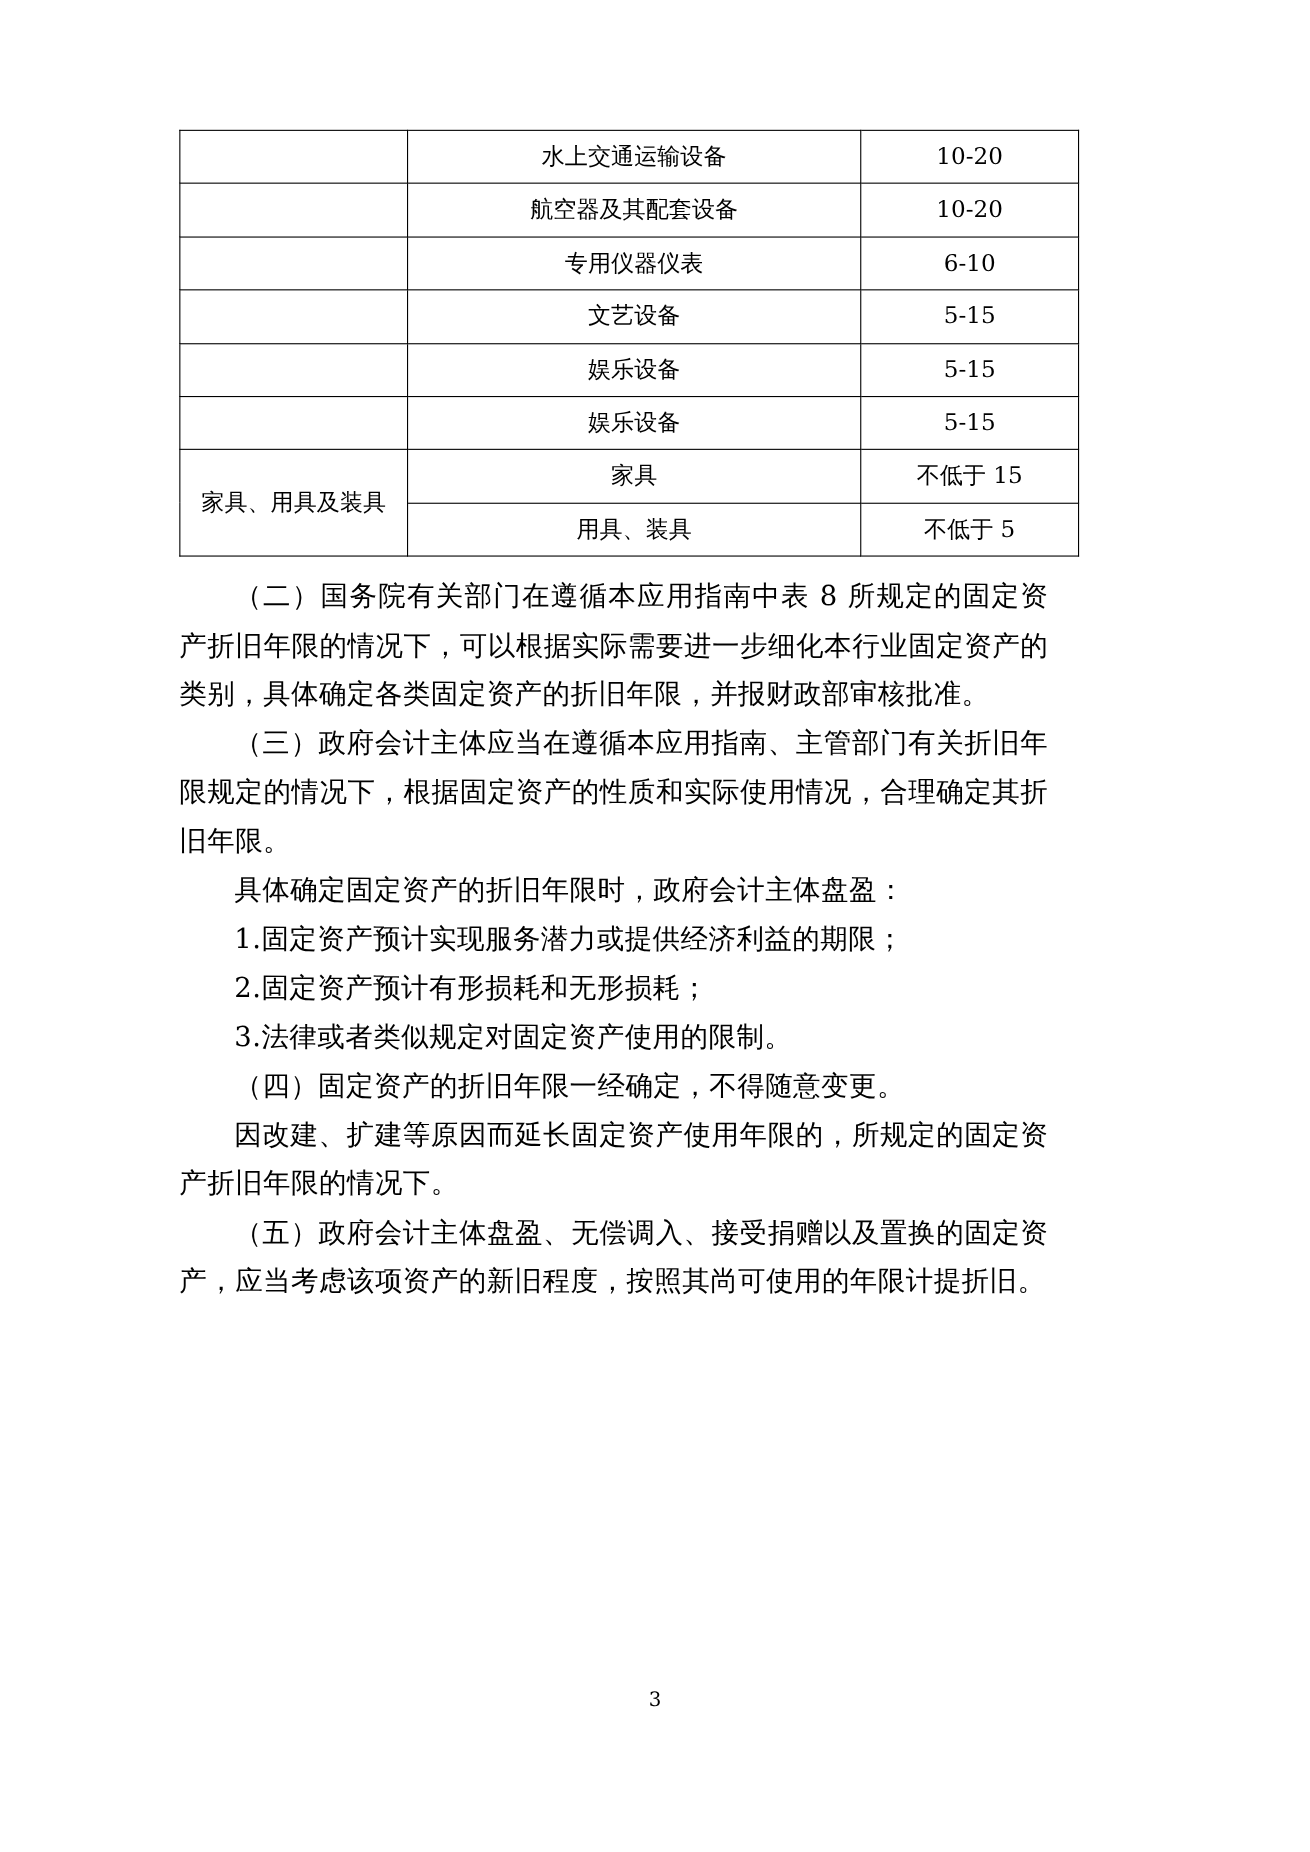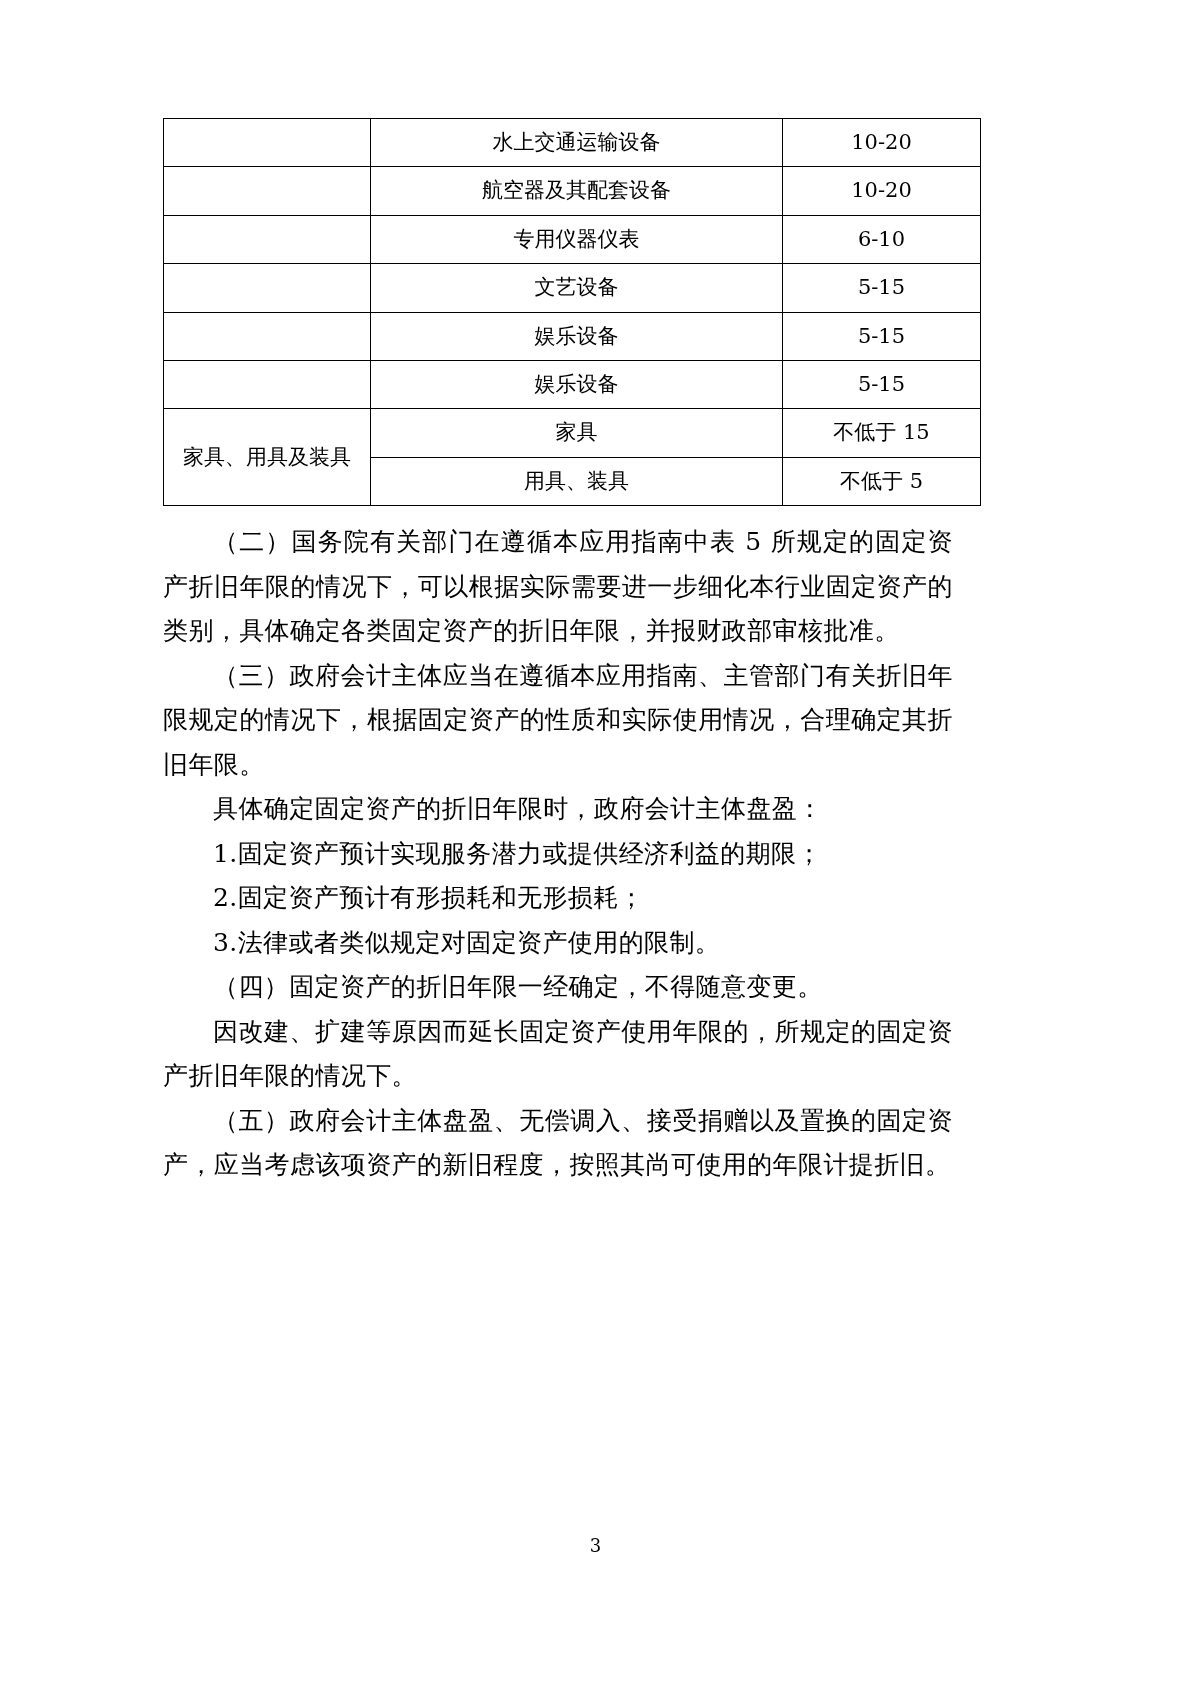--- a/index.html
+++ b/index.html
@@ -127,21 +127,21 @@
           <td class="col-name">家具</td>
           <td class="col-years">不低于 15</td>
         </tr>
         <tr>
           <td class="col-name">用具、装具</td>
           <td class="col-years">不低于 5</td>
         </tr>
       </tbody>
     </table>
 
-    <p class="para indent block-gap">（二）国务院有关部门在遵循本应用指南中表 5 所规定的固定资产折旧年限的情况下，可以根据实际需要进一步细化本行业固定资产的类别，具体确定各类固定资产的折旧年限，并报财政部审核批准。</p>
+    <p class="para indent block-gap">（二）国务院有关部门在遵循本应用指南中表 8 所规定的固定资产折旧年限的情况下，可以根据实际需要进一步细化本行业固定资产的类别，具体确定各类固定资产的折旧年限，并报财政部审核批准。</p>
     <p class="para indent">（三）政府会计主体应当在遵循本应用指南、主管部门有关折旧年限规定的情况下，根据固定资产的性质和实际使用情况，合理确定其折旧年限。</p>
     <p class="para indent">具体确定固定资产的折旧年限时，政府会计主体盘盈：</p>
     <p class="para indent">1.固定资产预计实现服务潜力或提供经济利益的期限；</p>
     <p class="para indent">2.固定资产预计有形损耗和无形损耗；</p>
     <p class="para indent">3.法律或者类似规定对固定资产使用的限制。</p>
     <p class="para indent">（四）固定资产的折旧年限一经确定，不得随意变更。</p>
     <p class="para indent">因改建、扩建等原因而延长固定资产使用年限的，所规定的固定资产折旧年限的情况下。</p>
     <p class="para indent">（五）政府会计主体盘盈、无偿调入、接受捐赠以及置换的固定资产，应当考虑该项资产的新旧程度，按照其尚可使用的年限计提折旧。</p>
 
   </div>

